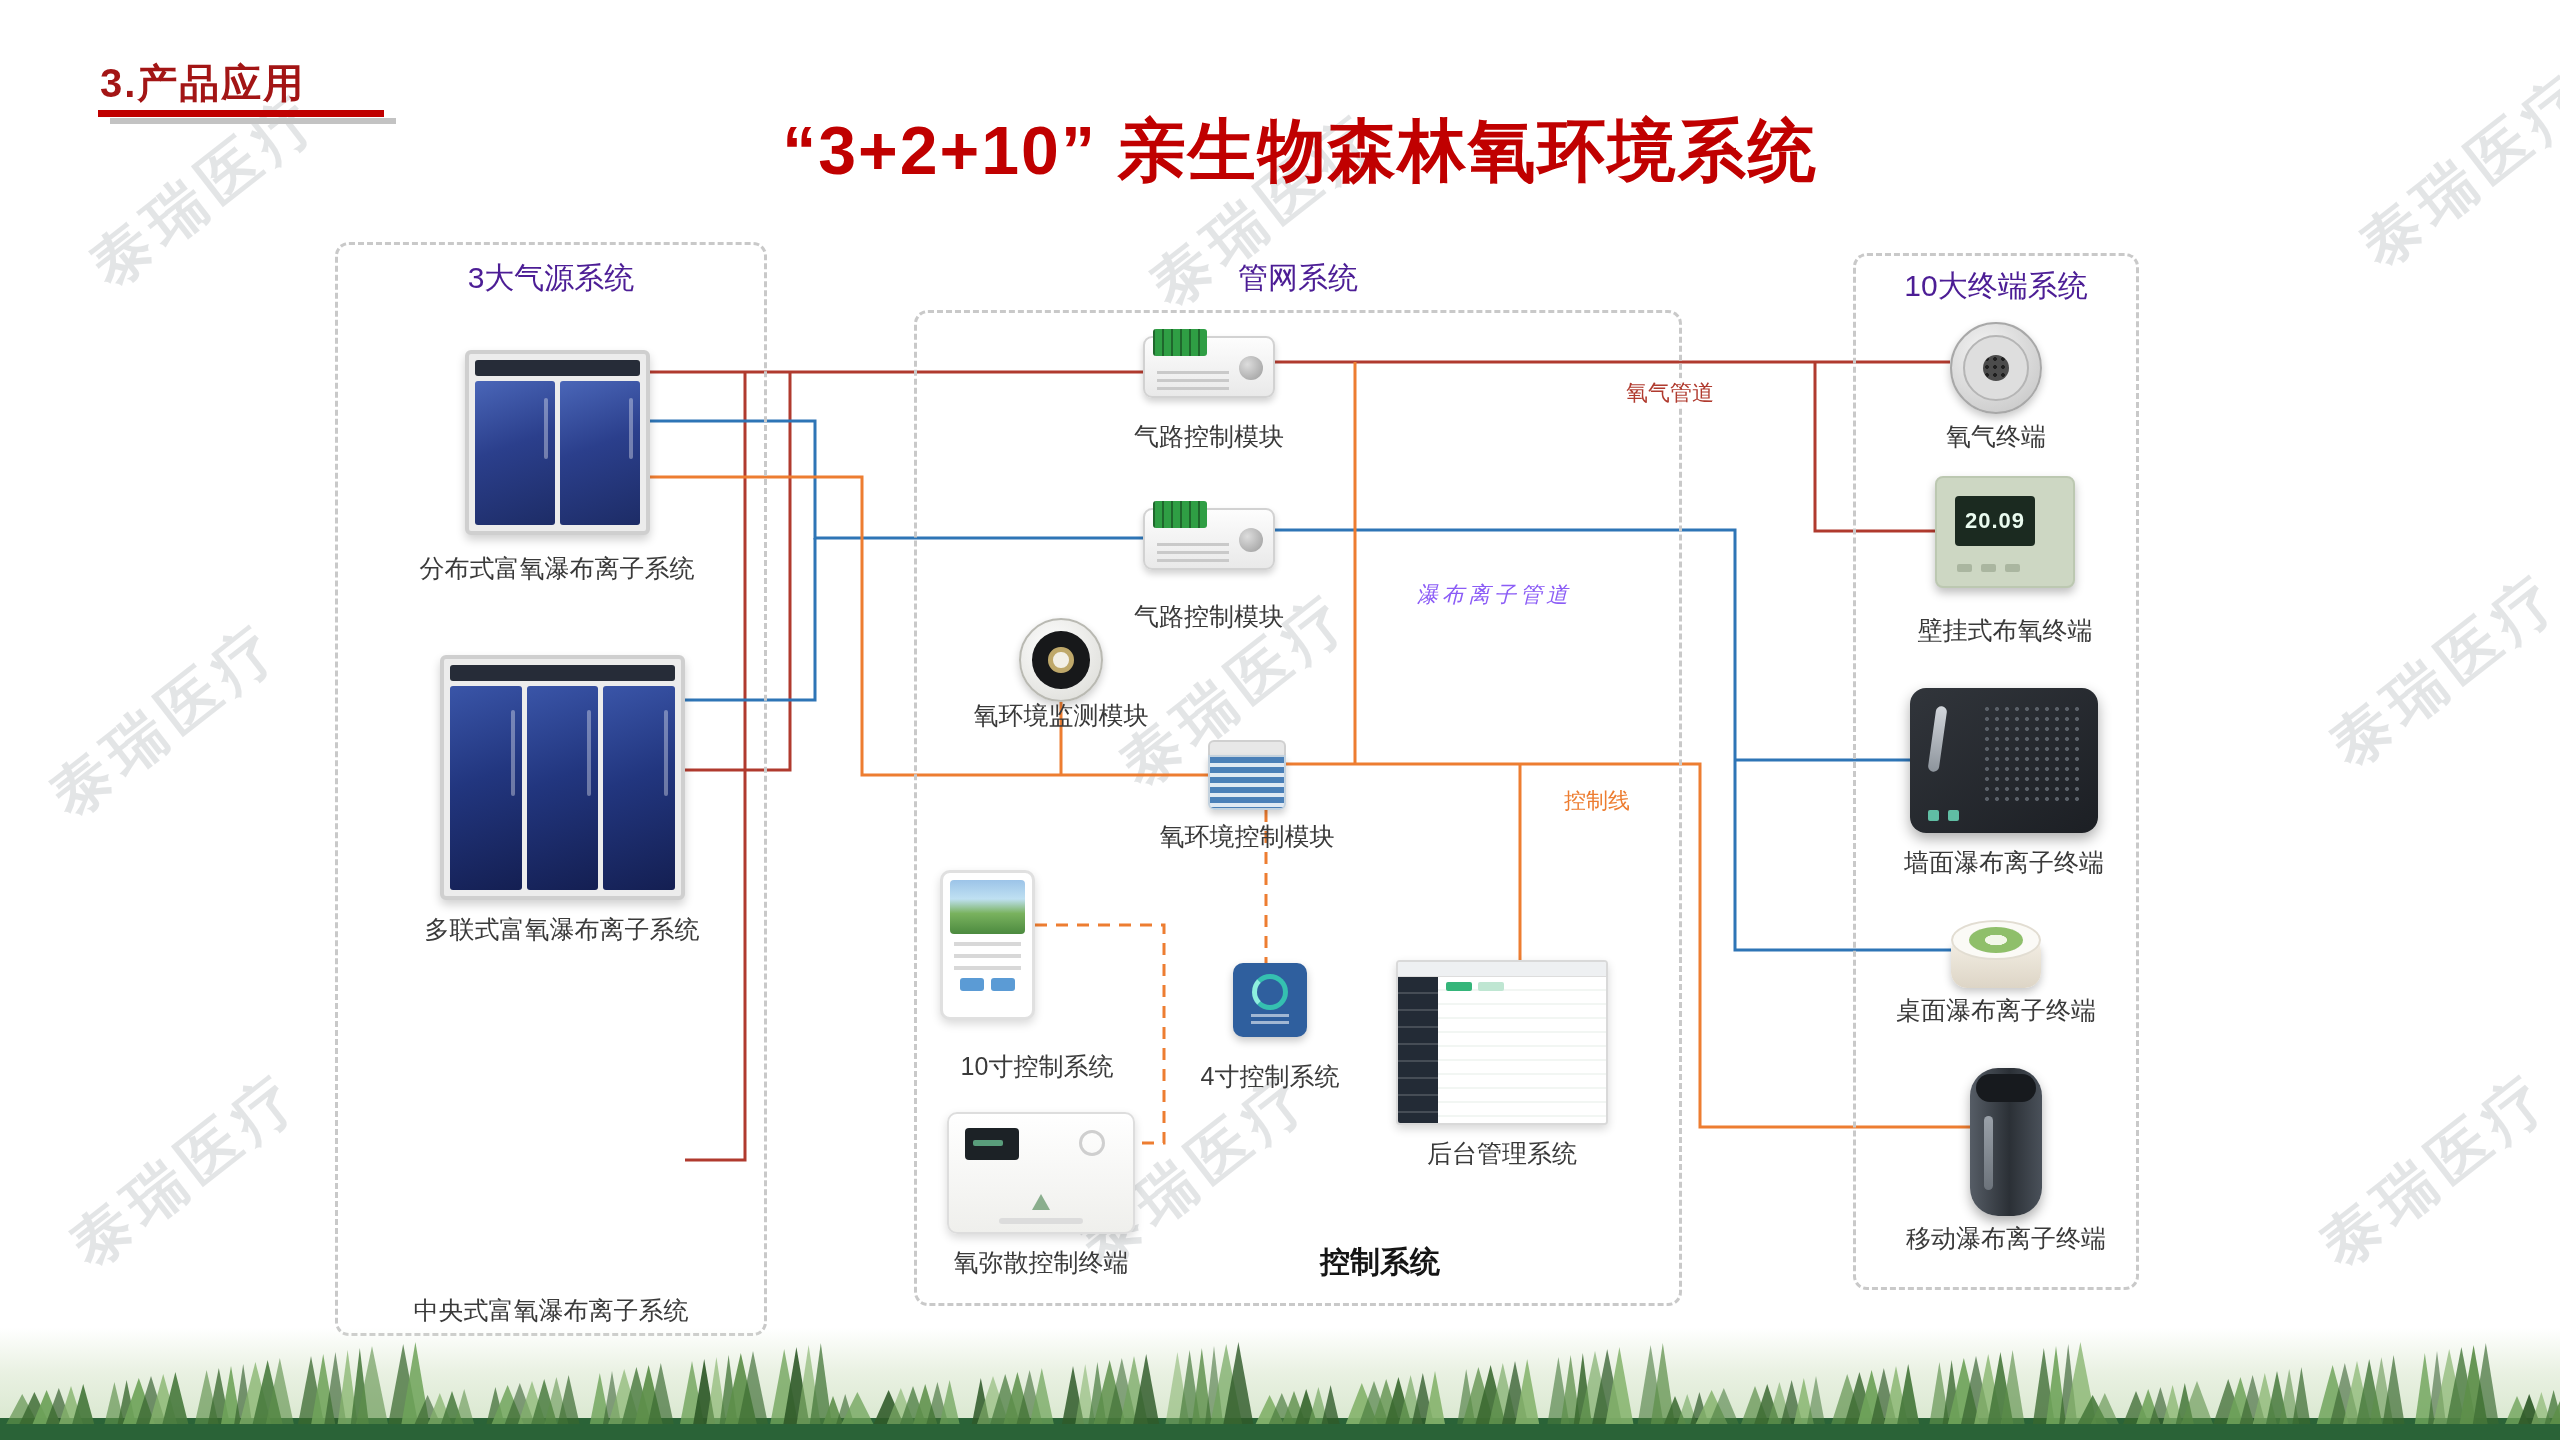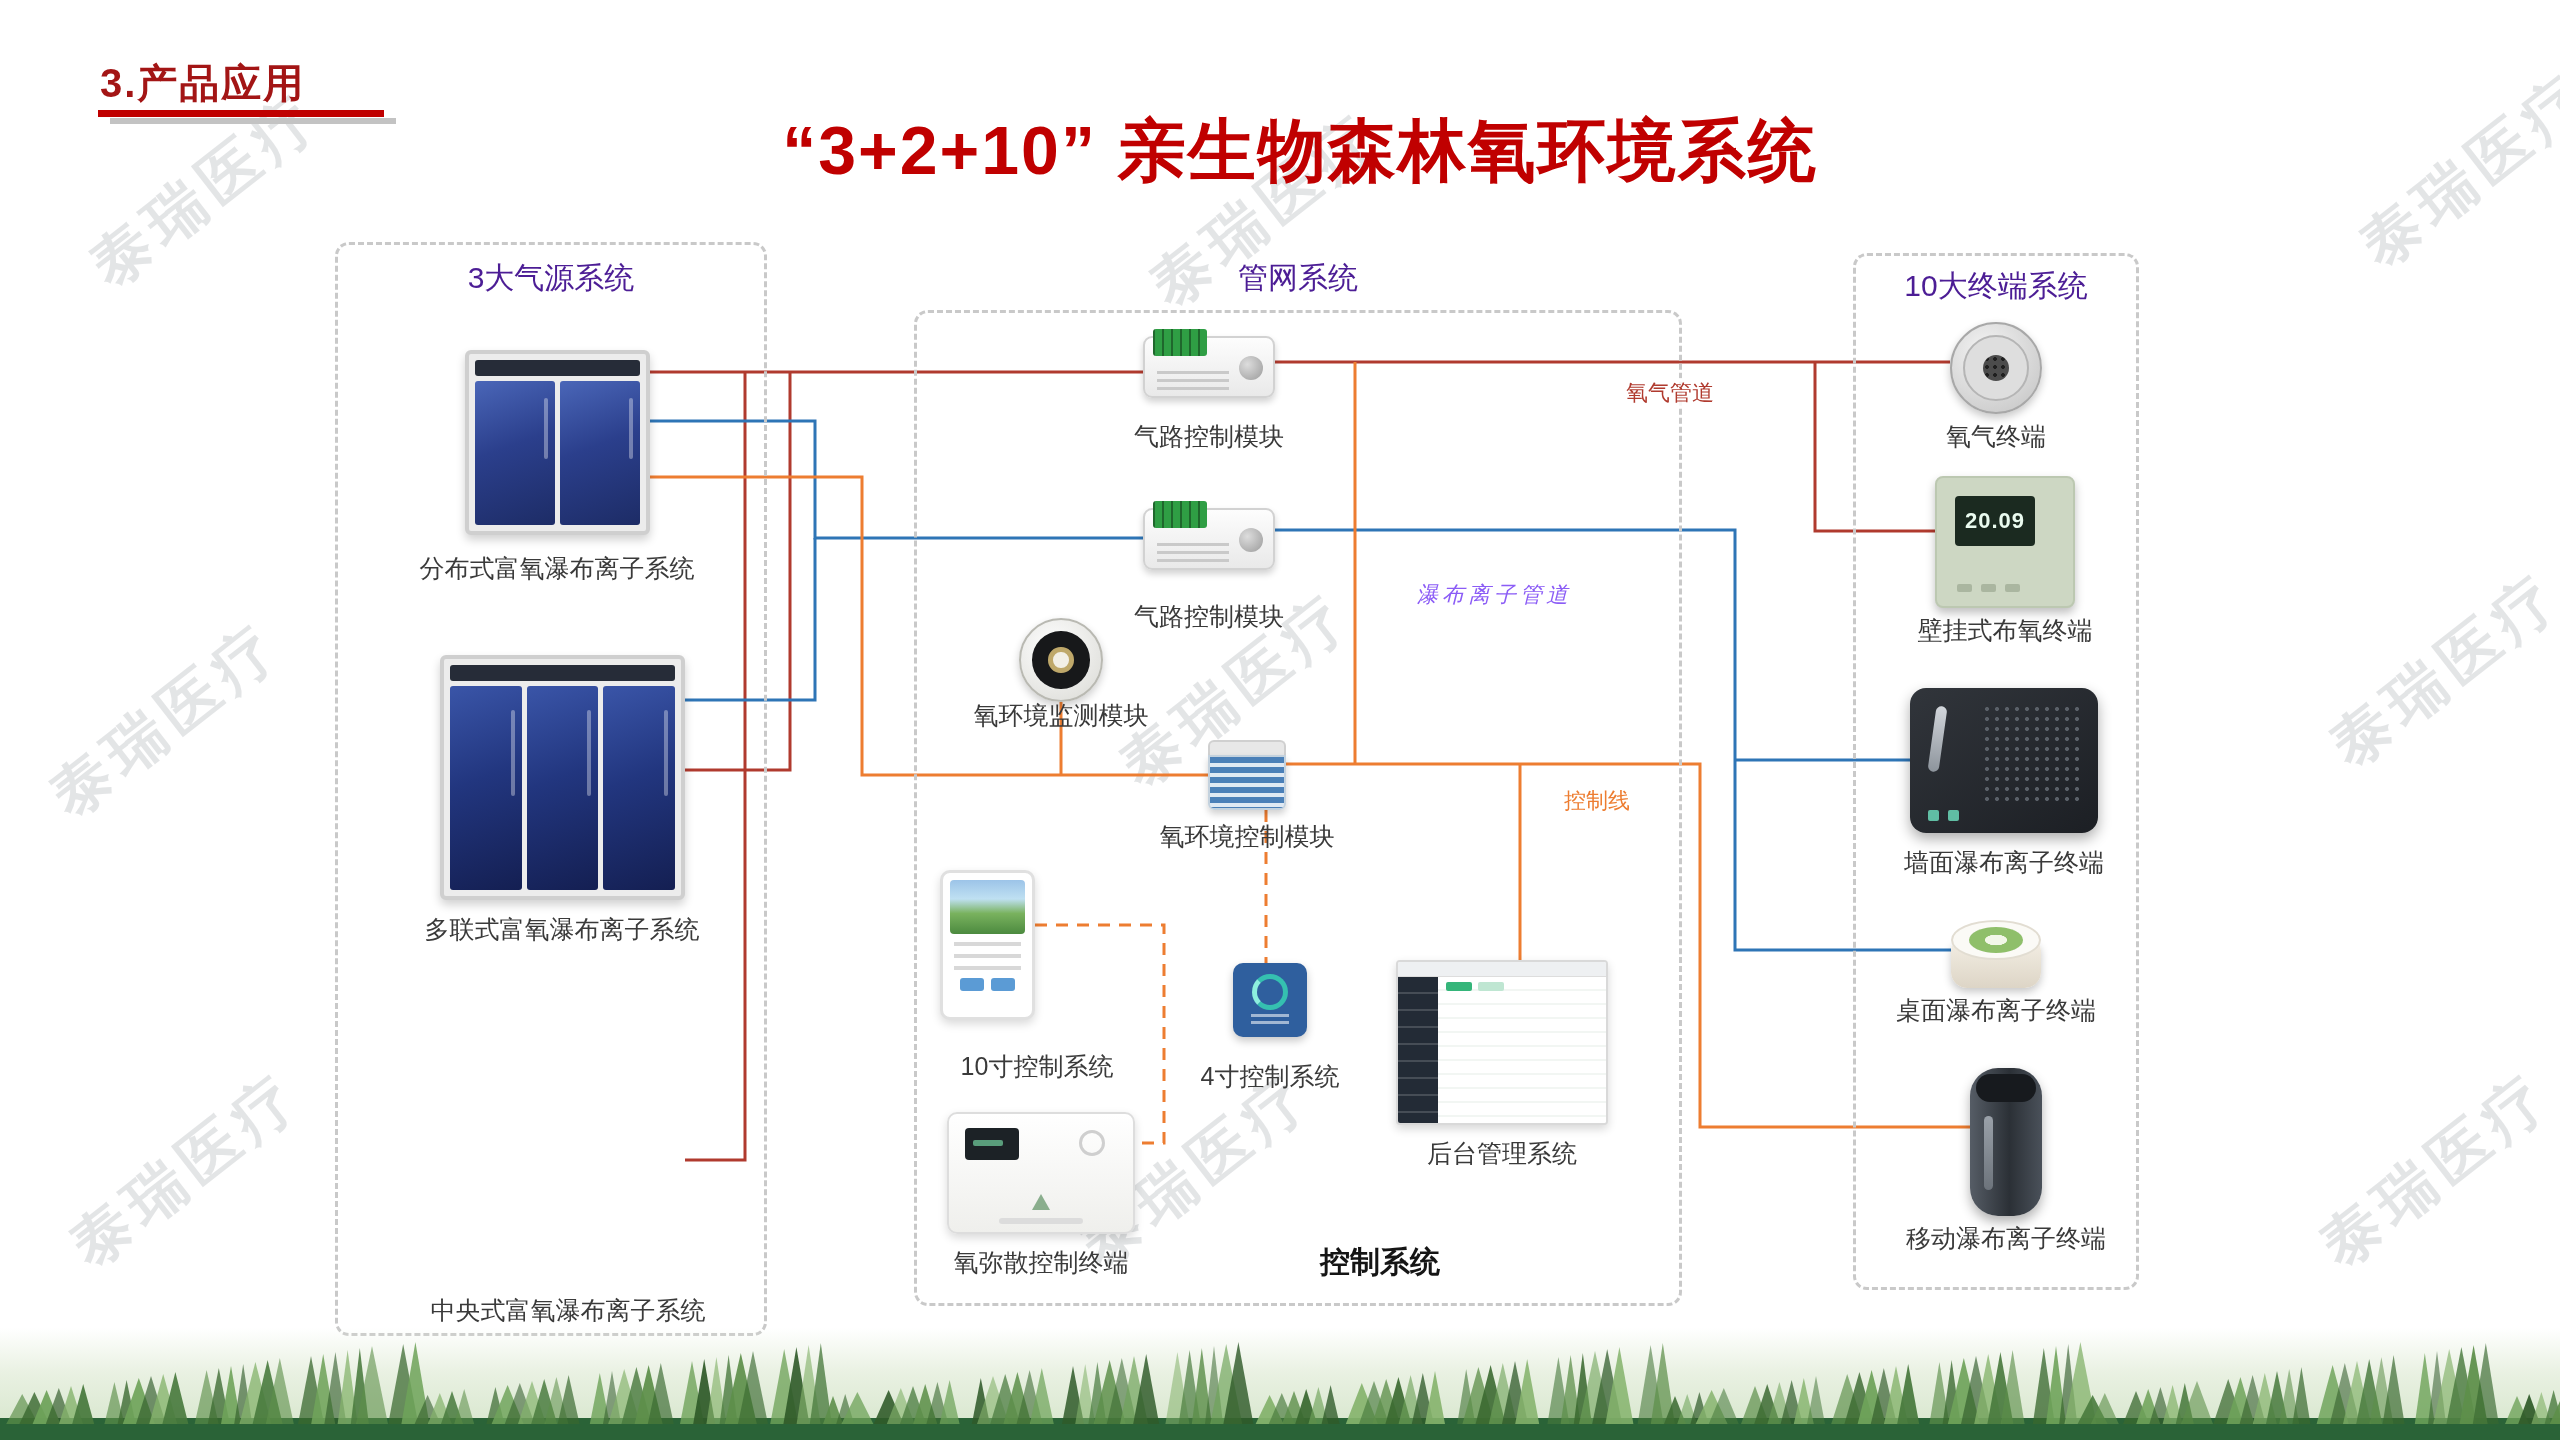--- a/index.html
+++ b/index.html
@@ -197,21 +197,21 @@
       <div class="cab-top"></div>
       <div class="cab-doors">
         <div class="cab-door"></div>
         <div class="cab-door"></div>
         <div class="cab-door"></div>
       </div>
     </div>
   </div>
   <div class="dev-label" style="left:562px;top:913px">多联式富氧瀑布离子系统</div>
 
-  <div class="dev-label" style="left:568px;top:1294px">中央式富氧瀑布离子系统</div>
+  <div class="dev-label" style="left:551px;top:1294px">中央式富氧瀑布离子系统</div>
 
   <div class="dev" style="left:1143px;top:336px;width:132px;height:62px">
     <div class="gm">
       <div class="gm-terminal"></div>
       <div class="gm-lines">
           <i></i>
           <i></i>
           <i></i>
         </div>
       <div class="gm-knob"></div>
@@ -293,21 +293,21 @@
 
   <div class="dev" style="left:1950px;top:322px;width:92px;height:92px">
     <div class="ox-outer">
       <div class="ox-mid">
         <div class="ox-grille"></div>
       </div>
     </div>
   </div>
   <div class="dev-label" style="left:1996px;top:420px">氧气终端</div>
 
-  <div class="dev greenpanel" style="left:1935px;top:476px;width:140px;height:132px">
+  <div class="dev greenpanel" style="left:1935px;top:476px;width:140px;height:112px">
     <div class="gp-screen">
       <span class="gp-val">20.09</span>
     </div>
     <div class="gp-btns">
         <i></i>
         <i></i>
         <i></i>
       </div>
   </div>
   <div class="dev-label" style="left:2005px;top:614px">壁挂式布氧终端</div>

